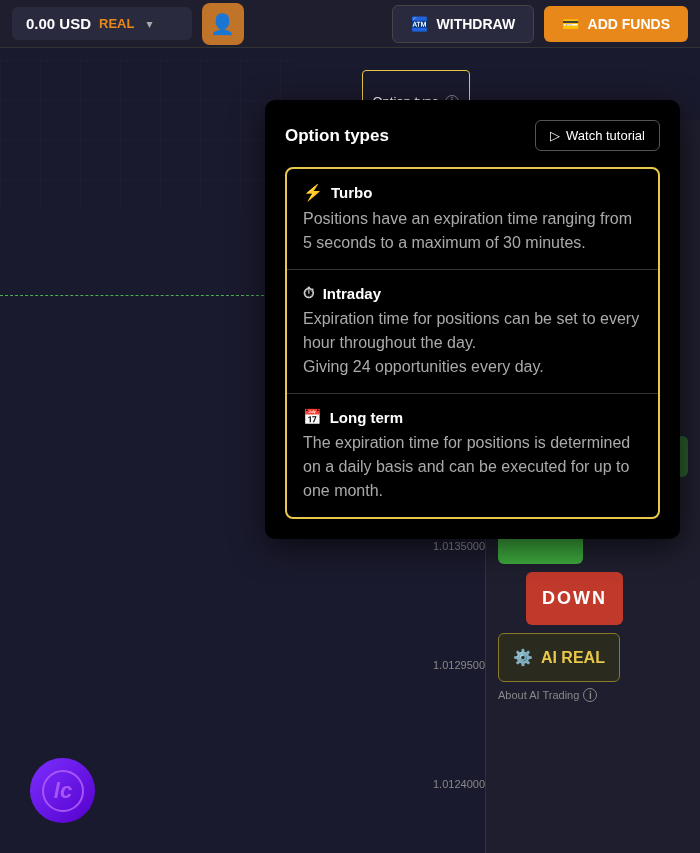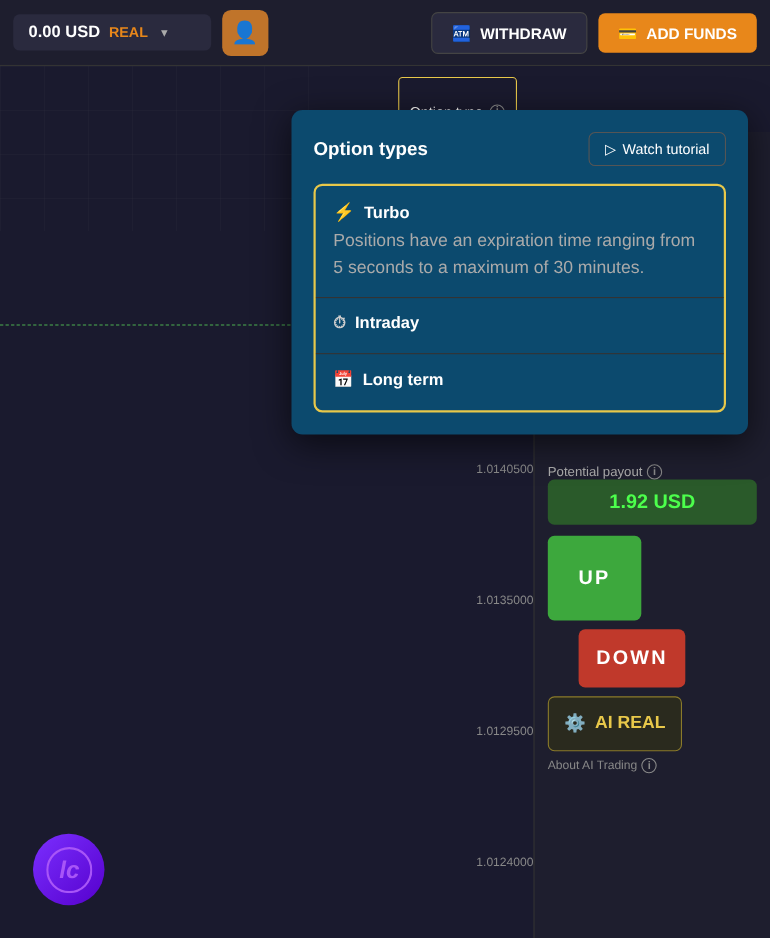--- a/index.html
+++ b/index.html
@@ -10,21 +10,21 @@
       font-family: Arial, sans-serif;
       overflow: hidden;
       position: relative;
     }
 
     
     .header {
       display: flex;
       align-items: center;
       background: #1e1e2e;
-      height: 60px;
+      height: 48px;
       padding: 0 12px;
       gap: 10px;
       border-bottom: 1px solid #333;
     }
     .balance-box {
       display: flex;
       align-items: center;
       background: #2a2a3e;
       border-radius: 6px;
       padding: 8px 14px;
@@ -217,21 +217,21 @@
       cursor: pointer;
       z-index: 10;
     }
 
     
     .option-types-modal {
       position: absolute;
       top: 100px;
       left: 265px;
       width: 415px;
-      background: #0c4a6e;
+      background: #000000;
       border-radius: 10px;
       padding: 20px;
       z-index: 20;
       box-shadow: 0 8px 32px rgba(0,0,0,0.6);
     }
     .modal-header {
       display: flex;
       align-items: center;
       justify-content: space-between;
       margin-bottom: 16px;
@@ -419,26 +419,28 @@
         <span class="turbo-icon">⚡</span>
         <span>Turbo</span>
       </div>
       <div class="option-desc">Positions have an expiration time ranging from 5 seconds to a maximum of 30 minutes.</div>
     </div>
     <div class="option-item">
       <div class="option-name">
         <span class="intraday-icon">⏱</span>
         <span>Intraday</span>
       </div>
+      <div class="option-desc">Expiration time for positions can be set to every hour throughout the day.<br>Giving 24 opportunities every day.</div>
     </div>
     <div class="option-item">
       <div class="option-name">
         <span class="longterm-icon">📅</span>
         <span>Long term</span>
       </div>
+      <div class="option-desc">The expiration time for positions is determined on a daily basis and can be executed for up to one month.</div>
     </div>
   </div>
 </div>
 
 <div class="bottom-logo">
   <svg class="logo-inner" viewBox="0 0 42 42" xmlns="http://www.w3.org/2000/svg">
     <circle cx="21" cy="21" r="20" fill="none" stroke="#a855f7" stroke-width="2"></circle>
     <text x="21" y="28" text-anchor="middle" fill="#a855f7" font-size="22" font-weight="bold" font-family="Arial">lc</text>
   </svg>
 </div>

